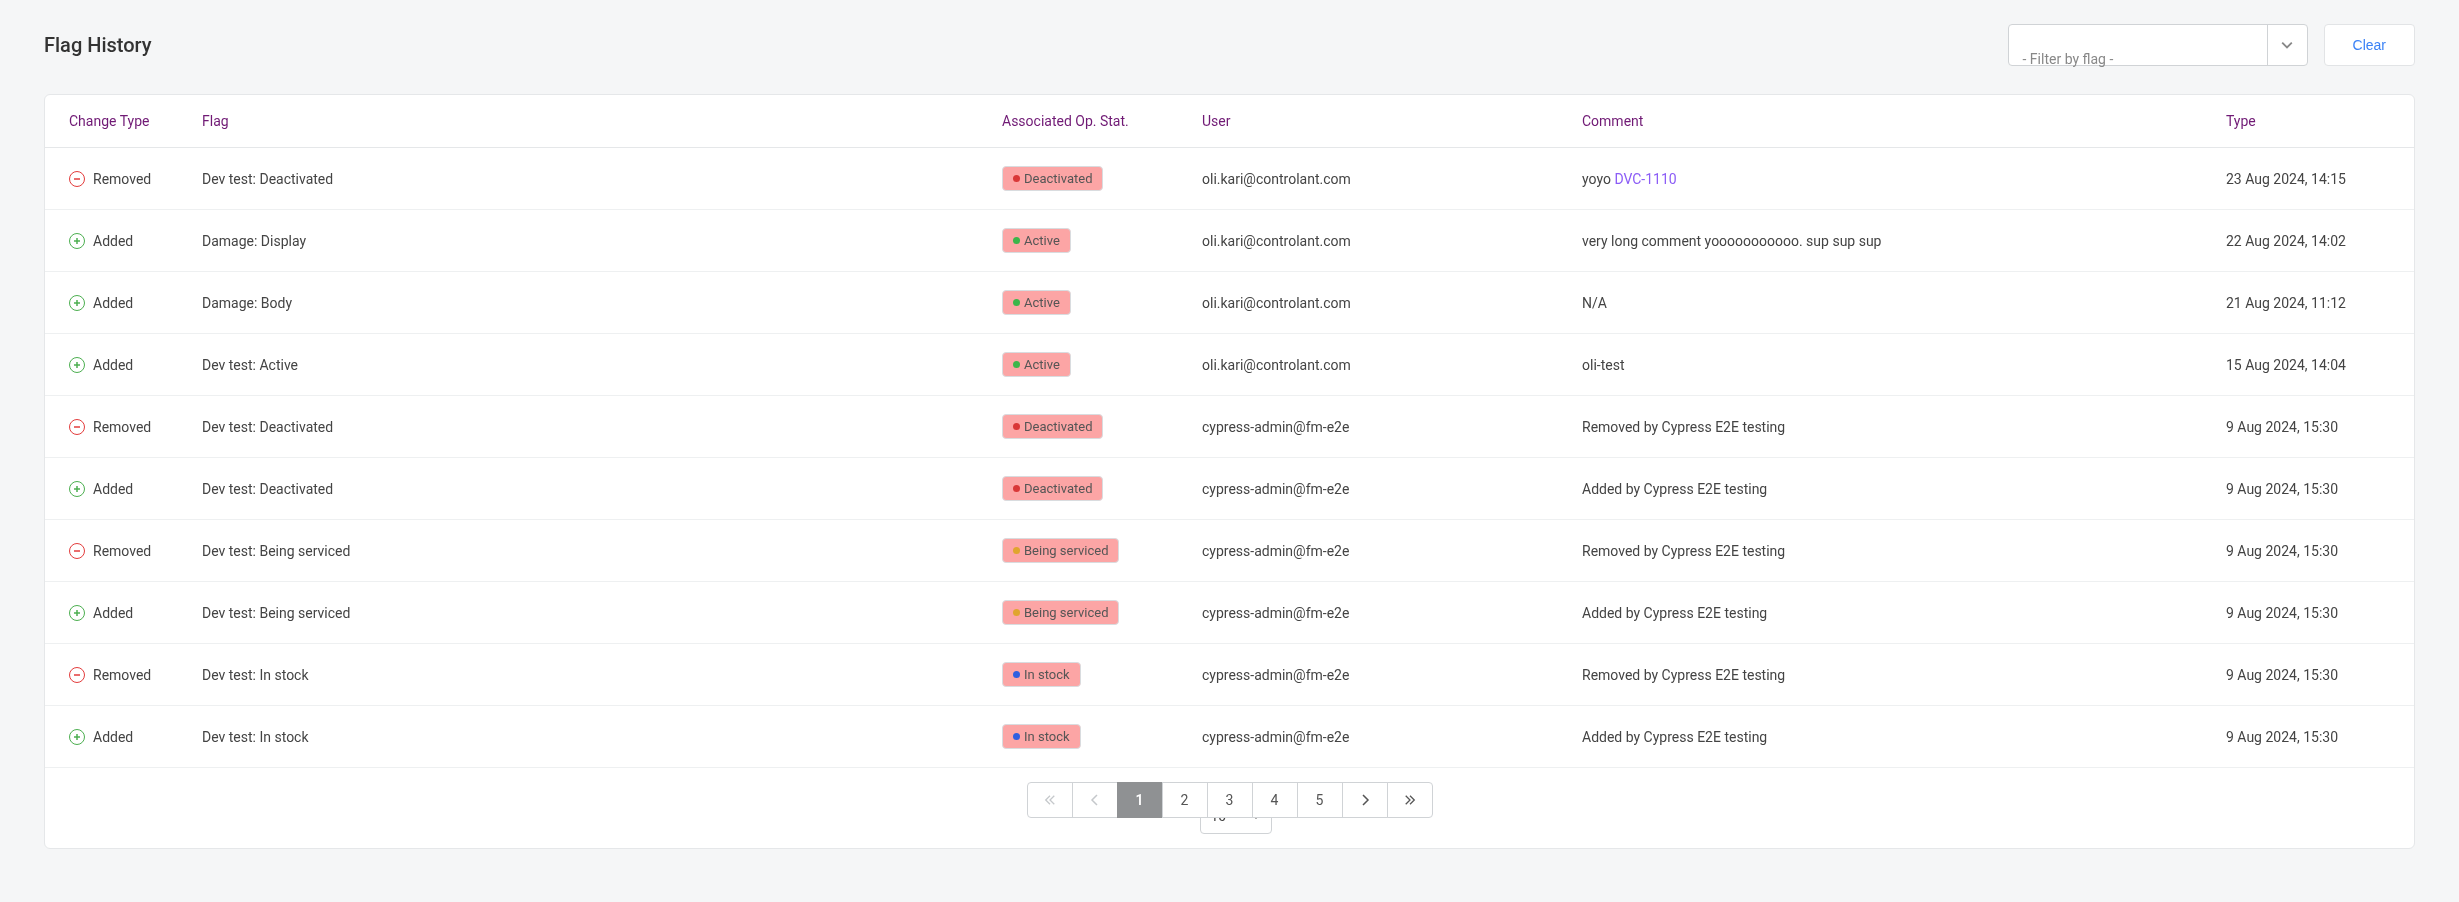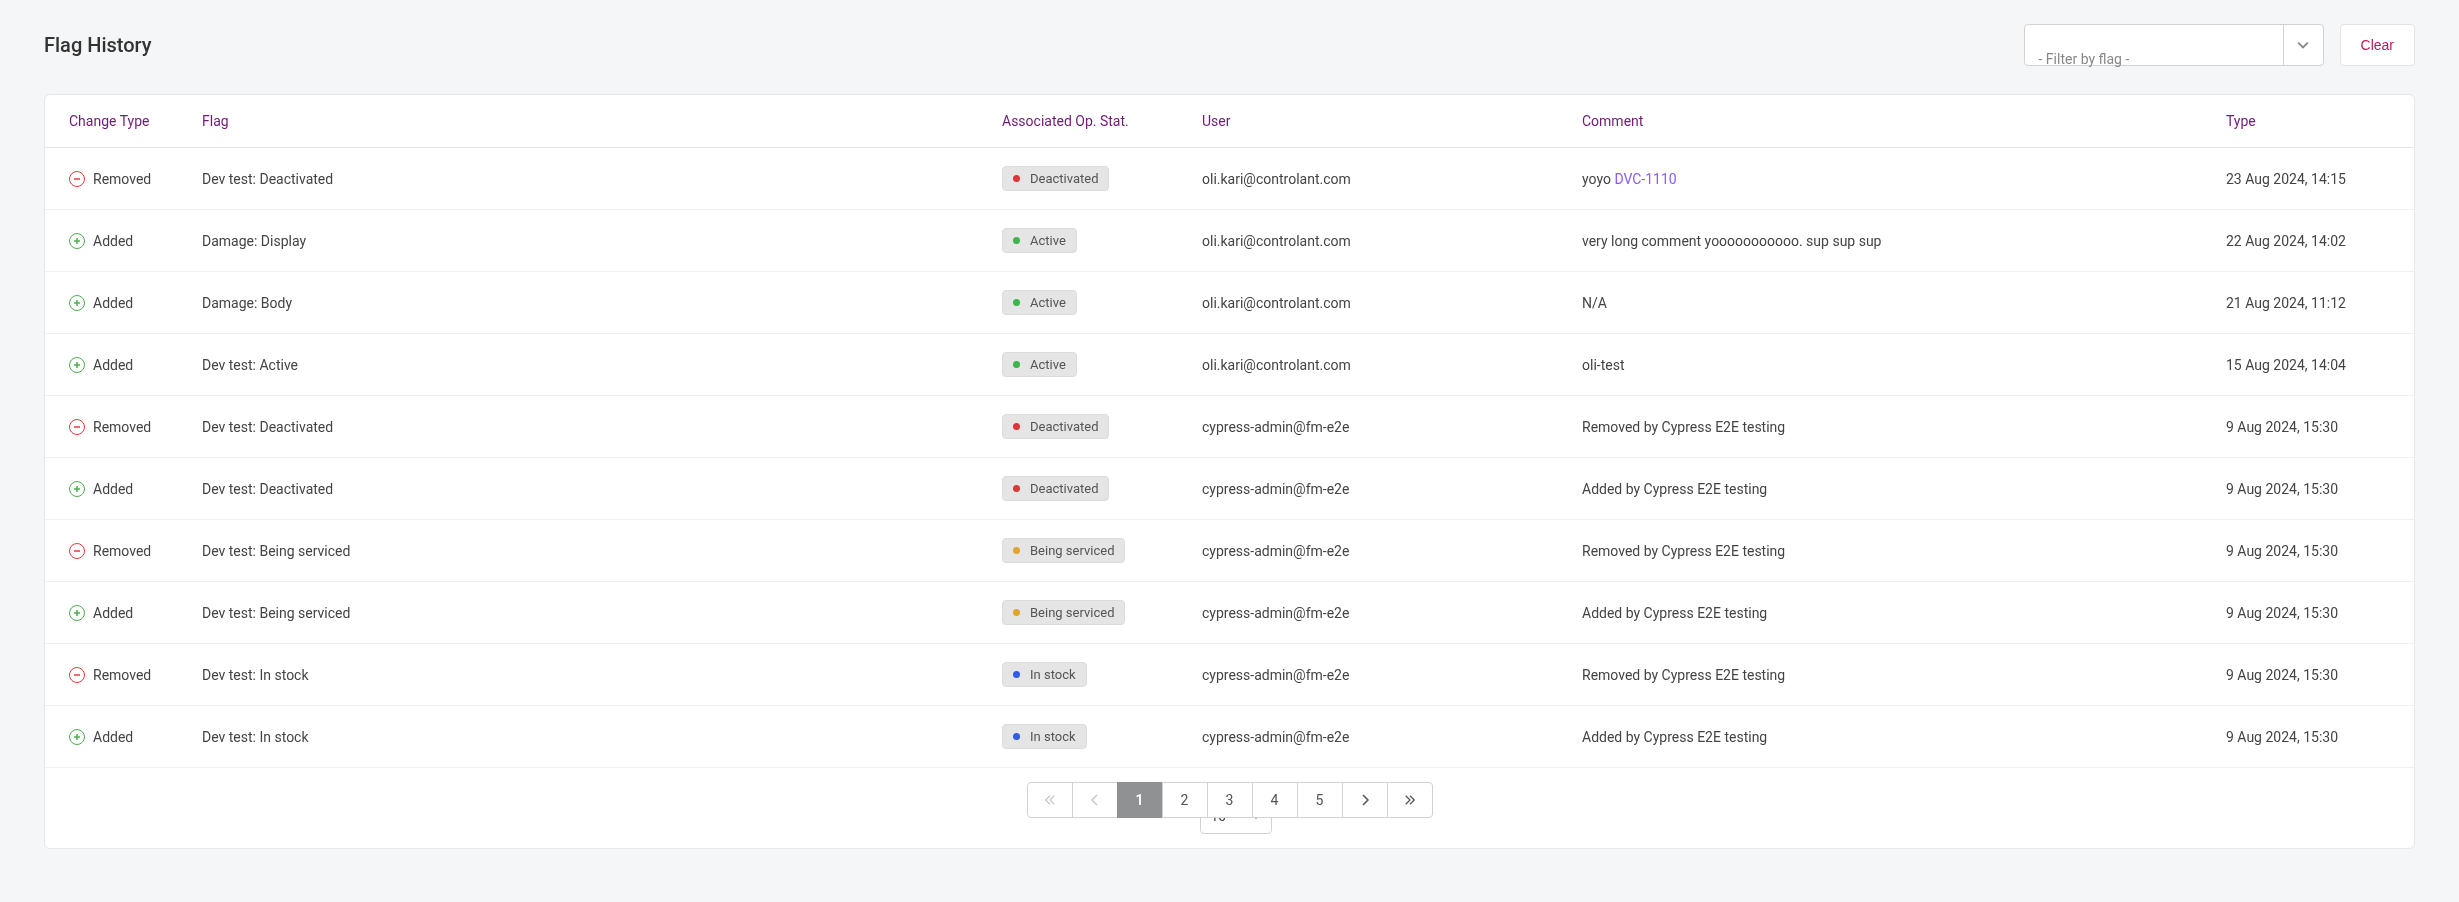--- a/index.html
+++ b/index.html
@@ -49,25 +49,25 @@
   width: 40px;
   height: 100%;
   border-left: 1px solid #d0d3d6;
   display: flex;
   align-items: center;
   justify-content: center;
   color: #888;
 }
 .clear-btn {
   height: 42px;
-  padding: 0 20px;
+  padding: 0 28px;
   background: #fff;
   border: 1px solid #e2e4e6;
   border-radius: 4px;
-  color: #be185d;
+  color: #3b82f6;
   cursor: not-allowed;
   font-size: 14px;
 }
 .card {
   background: #fff;
   border: 1px solid #e5e7e9;
   border-radius: 6px;
   overflow: hidden;
 }
 .table {
@@ -103,27 +103,27 @@
   align-items: center;
   justify-content: center;
 }
 .icon-circle.added { border: 1.5px solid #4caf50; }
 .icon-circle.removed { border: 1.5px solid #e33c3c; }
 .icon-circle svg { width: 8px; height: 8px; }
 
 .status-badge {
   display: inline-flex;
   align-items: center;
-  gap: 10px;
+  gap: 4px;
   border: 1px solid #d9dcdf;
   border-radius: 4px;
   padding: 4px 10px;
   font-size: 13px;
   color: #555;
-  background: #e5e5e5;
+  background: #fca5a5;
 }
 .status-dot {
   width: 7px; height: 7px; border-radius: 50%;
   display: inline-block;
 }
 .status-dot.deactivated { background: #d93838; }
 .status-dot.active { background: #3cb64a; }
 .status-dot.serviced { background: #e0a52f; }
 .status-dot.stock { background: #2f5fe0; }
 

